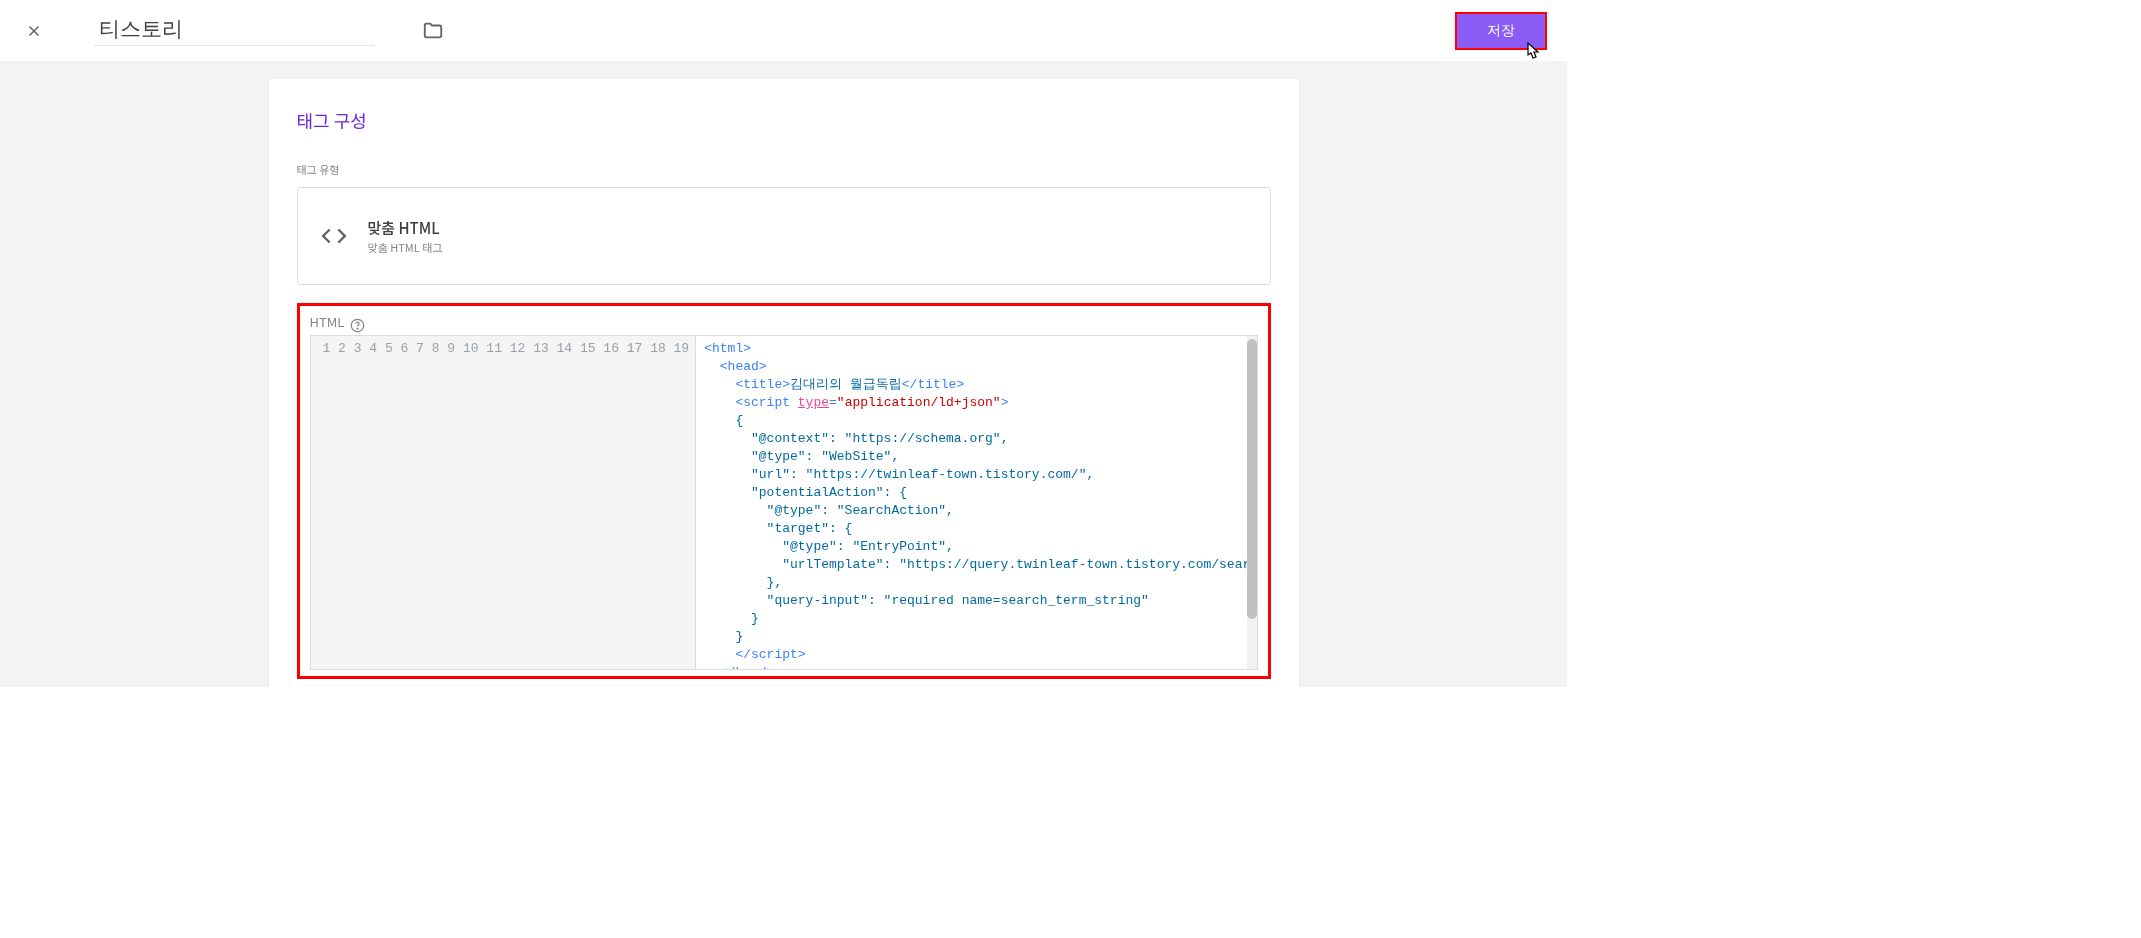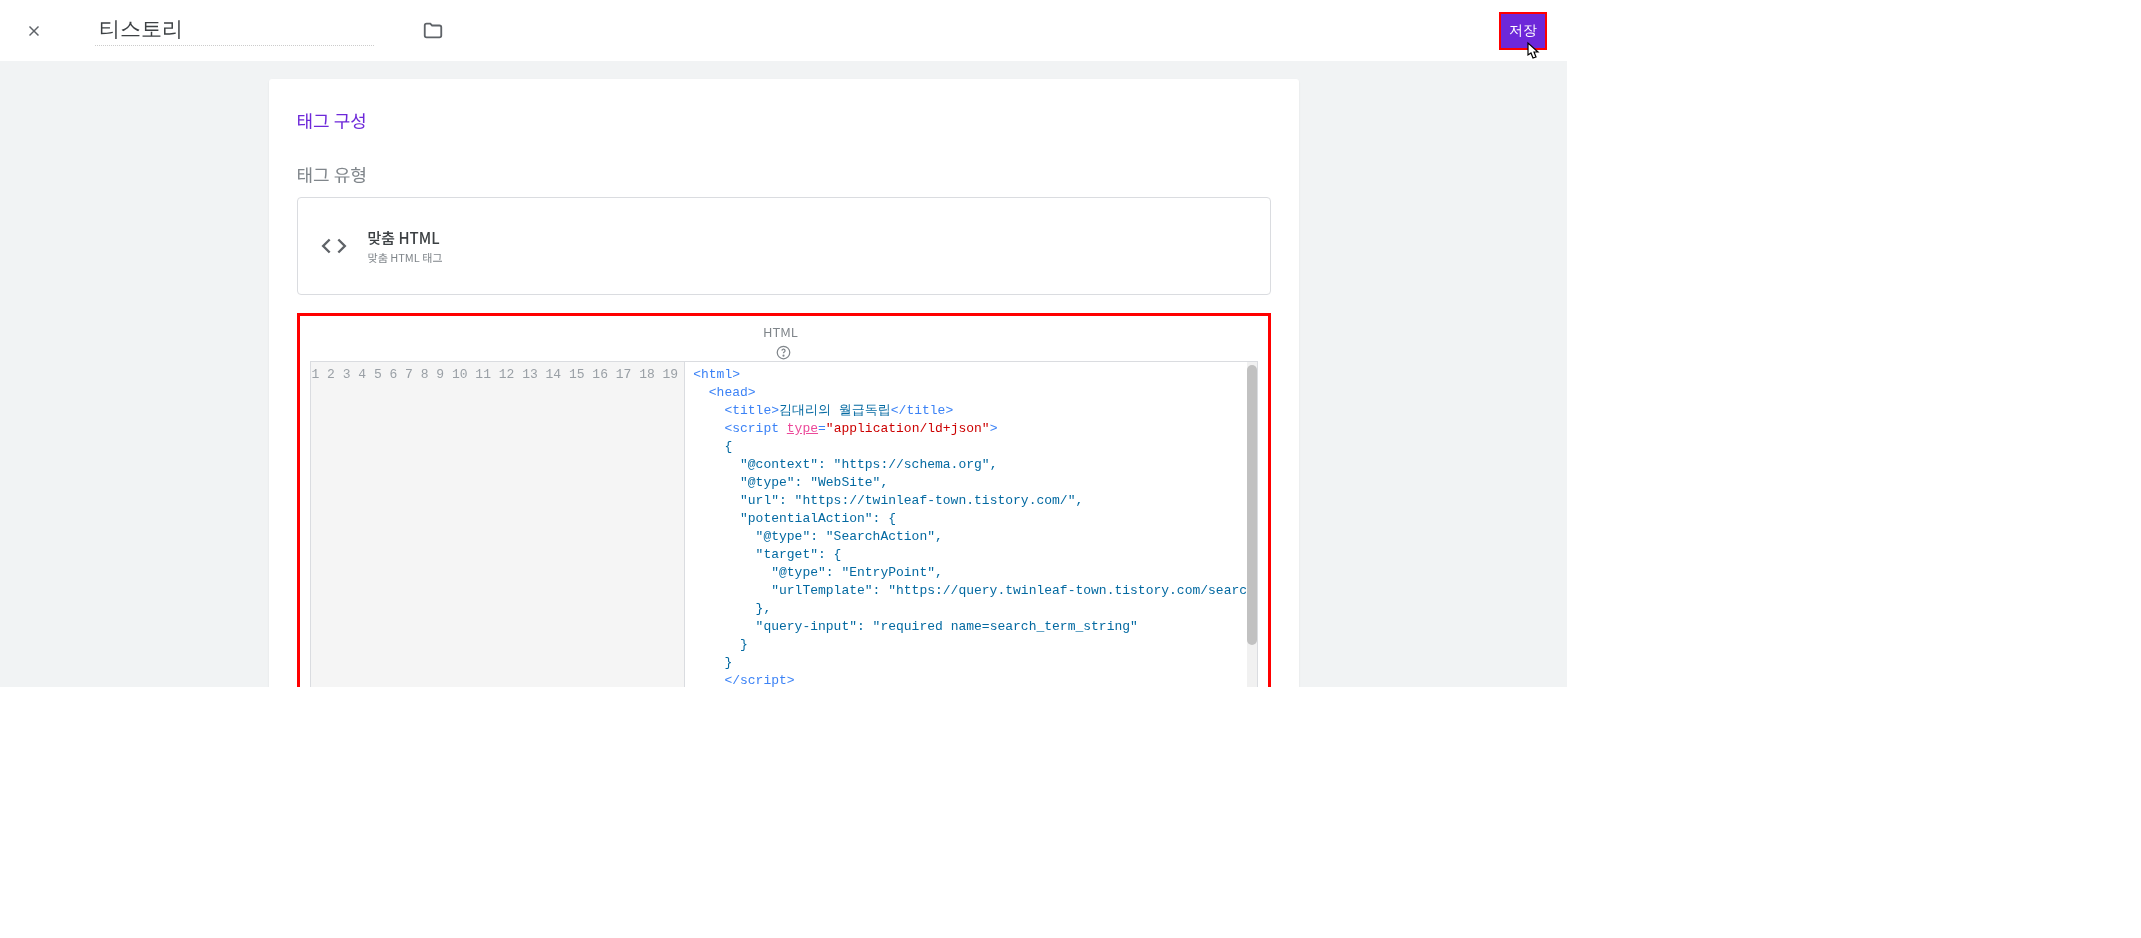--- a/index.html
+++ b/index.html
@@ -47,24 +47,24 @@
       margin-left: 25px;
       color: #5f6368;
       cursor: pointer;
       display: flex;
       align-items: center;
     }
     .save-btn {
       position: absolute;
       right: 20px;
       top: 12px;
-      background: #6d28d9;
+      background: #8b5cf6;
       color: #fff;
       border: 2px solid red;
-      padding: 8px 8px;
+      padding: 8px 30px;
       font-size: 14px;
       cursor: pointer;
       font-weight: 500;
     }
     .cursor-icon {
       position: absolute;
       right: 22px;
       top: 40px;
       font-size: 20px;
     }
@@ -80,21 +80,21 @@
       border-radius: 3px;
       padding: 28px 28px 28px 28px;
       box-shadow: 0 1px 2px rgba(0,0,0,0.08);
     }
     .section-title {
       font-size: 18px;
       color: #6d28d9;
       margin-bottom: 28px;
     }
     .section-label {
-      font-size: 18px;
+      font-size: 11px;
       color: #80868b;
       margin-bottom: 10px;
     }
     .tag-type-box {
       border: 1px solid #dadce0;
       border-radius: 4px;
       padding: 29px 18px;
       display: flex;
       align-items: center;
       margin-bottom: 20px;
@@ -115,21 +115,20 @@
     }
     .tag-type-desc {
       font-size: 11px;
       color: #80868b;
       margin-top: 1px;
     }
     .html-label-row {
       display: flex;
       align-items: center;
       margin-bottom: 4px;
-      flex-direction: column;
     }
     .html-label {
       font-size: 13px;
       color: #80868b;
       margin-right: 6px;
     }
     .help-icon {
       width: 16px;
       height: 16px;
       color: #80868b;
@@ -142,21 +141,21 @@
     .code-editor {
       border: 1px solid #dadce0;
       background: #fff;
       display: flex;
       height: 335px;
       position: relative;
     }
     .gutter {
       background: #f5f5f5;
       border-right: 1px solid #dadce0;
-      padding: 4px 6px 4px 1px;
+      padding: 4px 6px 4px 12px;
       text-align: right;
       color: #9aa0a6;
       font-size: 13px;
       font-family: Consolas, 'Courier New', monospace;
       line-height: 18px;
       min-width: 30px;
     }
     .code-area {
       padding: 4px 8px;
       font-family: Consolas, 'Courier New', monospace;

